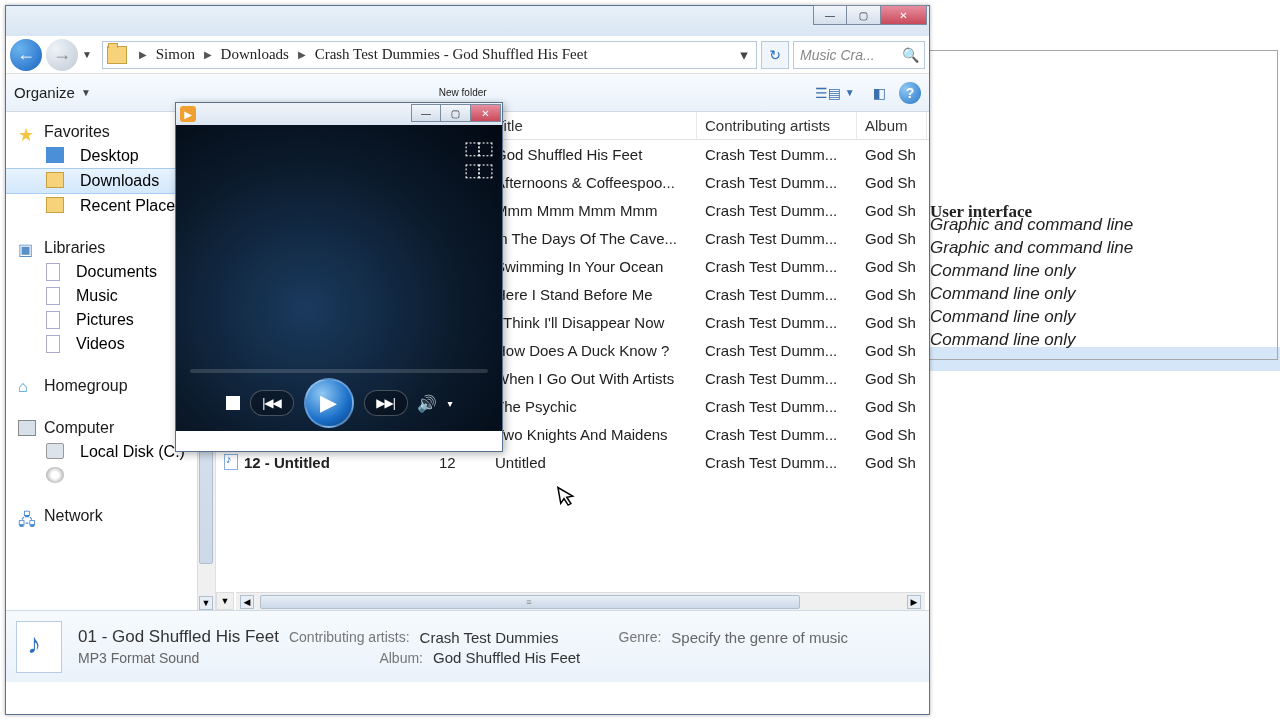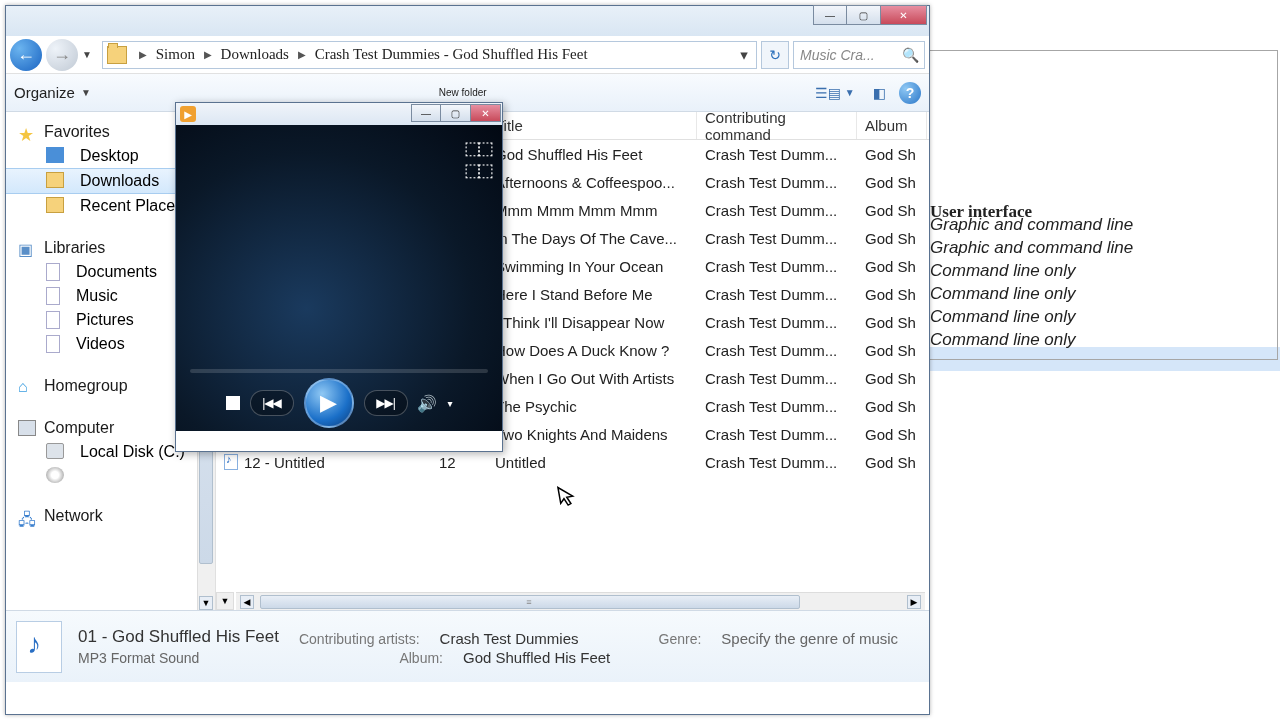--- a/index.html
+++ b/index.html
@@ -62,34 +62,34 @@
 .icn-dvd{background:radial-gradient(circle,#fff 30%,#bbb 70%);border-radius:50%;}
 .icn-net{color:#3a7fce;}
 
 .file-area{flex:1;position:relative;overflow:hidden;}
 .col-headers{display:flex;height:28px;border-bottom:1px solid #e0e0e0;font-size:15px;color:#333;align-items:center;}
 .col-headers>div{padding:0 8px;border-right:1px solid #e8e8e8;height:100%;display:flex;align-items:center;}
 .c-name{width:215px;}.c-num{width:56px;}.c-title{width:210px;}.c-artist{width:160px;}.c-album{width:70px;}
 .file-rows{font-size:15px;color:#222;}
 .file-row{display:flex;height:28px;align-items:center;}
 .file-row>div{padding:0 8px;overflow:hidden;white-space:nowrap;text-overflow:ellipsis;}
-.file-row .c-name{display:flex;align-items:center;gap:6px;}
+.file-row .c-name{display:flex;align-items:center;gap:6px;font-weight:bold;}
 .music-icn{width:14px;height:16px;background:#fff;border:1px solid #88b0e0;position:relative;}
 .music-icn:after{content:"♪";position:absolute;left:1px;top:-2px;font-size:11px;color:#2a6fc4;}
 .h-scroll{position:absolute;bottom:0;left:20px;right:4px;height:18px;background:#f0f0f0;border-top:1px solid #ddd;}
 .h-scroll .hs-thumb{position:absolute;left:24px;top:2px;height:14px;width:540px;background:linear-gradient(#e8eef6,#ccd9e8);border:1px solid #b0bfce;border-radius:2px;display:flex;align-items:center;justify-content:center;color:#888;font-size:9px;letter-spacing:2px;}
 .h-scroll .hs-arr{position:absolute;top:2px;width:14px;height:14px;background:#e8eef6;border:1px solid #b0bfce;display:flex;align-items:center;justify-content:center;font-size:9px;}
 .h-scroll .hs-arr.l{left:4px;}.h-scroll .hs-arr.r{right:4px;}
 .v-scroll-arr{position:absolute;left:0;bottom:0;width:18px;height:18px;background:#f0f0f0;border:1px solid #ddd;display:flex;align-items:center;justify-content:center;font-size:9px;}
 
 .details-pane{height:72px;border-top:1px solid #d0dae5;background:linear-gradient(#f6fafd,#eaf2fa);display:flex;align-items:center;padding:6px 10px;gap:16px;font-size:15px;}
 .details-pane .big-icn{width:46px;height:52px;background:#fff;border:1px solid #b8cde4;position:relative;}
 .details-pane .big-icn:after{content:"♪";position:absolute;left:10px;top:6px;font-size:28px;color:#2a6fc4;}
 .details-pane .info{display:flex;flex-direction:column;gap:2px;color:#333;}
-.details-pane .info .r1{display:flex;gap:20px;align-items:flex-end;}
+.details-pane .info .r1{display:flex;gap:10px;align-items:center;}
 .details-pane .info .lbl{color:#777;font-size:14px;}
 .details-pane .info .val2{font-size:14px;color:#666;}
 .details-pane .info .genre-spec{color:#666;}
 
 
 .media-player{position:absolute;left:175px;top:102px;width:328px;height:350px;border:1px solid #5a7290;background:#fff;z-index:50;box-shadow:2px 2px 8px rgba(0,0,0,0.3);}
 .mp-title{height:22px;background:linear-gradient(#f0f4fa,#dce7f3);display:flex;align-items:center;padding-left:4px;position:relative;}
 .mp-title .mp-icon{width:16px;height:16px;background:#f0a030;border-radius:3px;display:flex;align-items:center;justify-content:center;color:#fff;font-size:10px;}
 .mp-wc{position:absolute;right:1px;top:1px;display:flex;}
 .mp-wc .win-btn{width:30px;height:18px;}
@@ -247,21 +247,21 @@
         <div class="sb-thumb"></div>
         <div class="sb-arr bot">▼</div>
       </div>
     </div>
 
     <div class="file-area">
       <div class="col-headers">
         <div class="c-name"></div>
         <div class="c-num"></div>
         <div class="c-title">Title</div>
-        <div class="c-artist">Contributing command</div>
+        <div class="c-artist">Contributing artists</div>
         <div class="c-album">Album</div>
       </div>
       <div class="file-rows" id="file-rows">
           <div class="file-row">
             <div class="c-name"></div>
             <div class="c-num"></div>
             <div class="c-title">God Shuffled His Feet</div>
             <div class="c-artist">Crash Test Dumm...</div>
             <div class="c-album">God Sh</div>
           </div>

